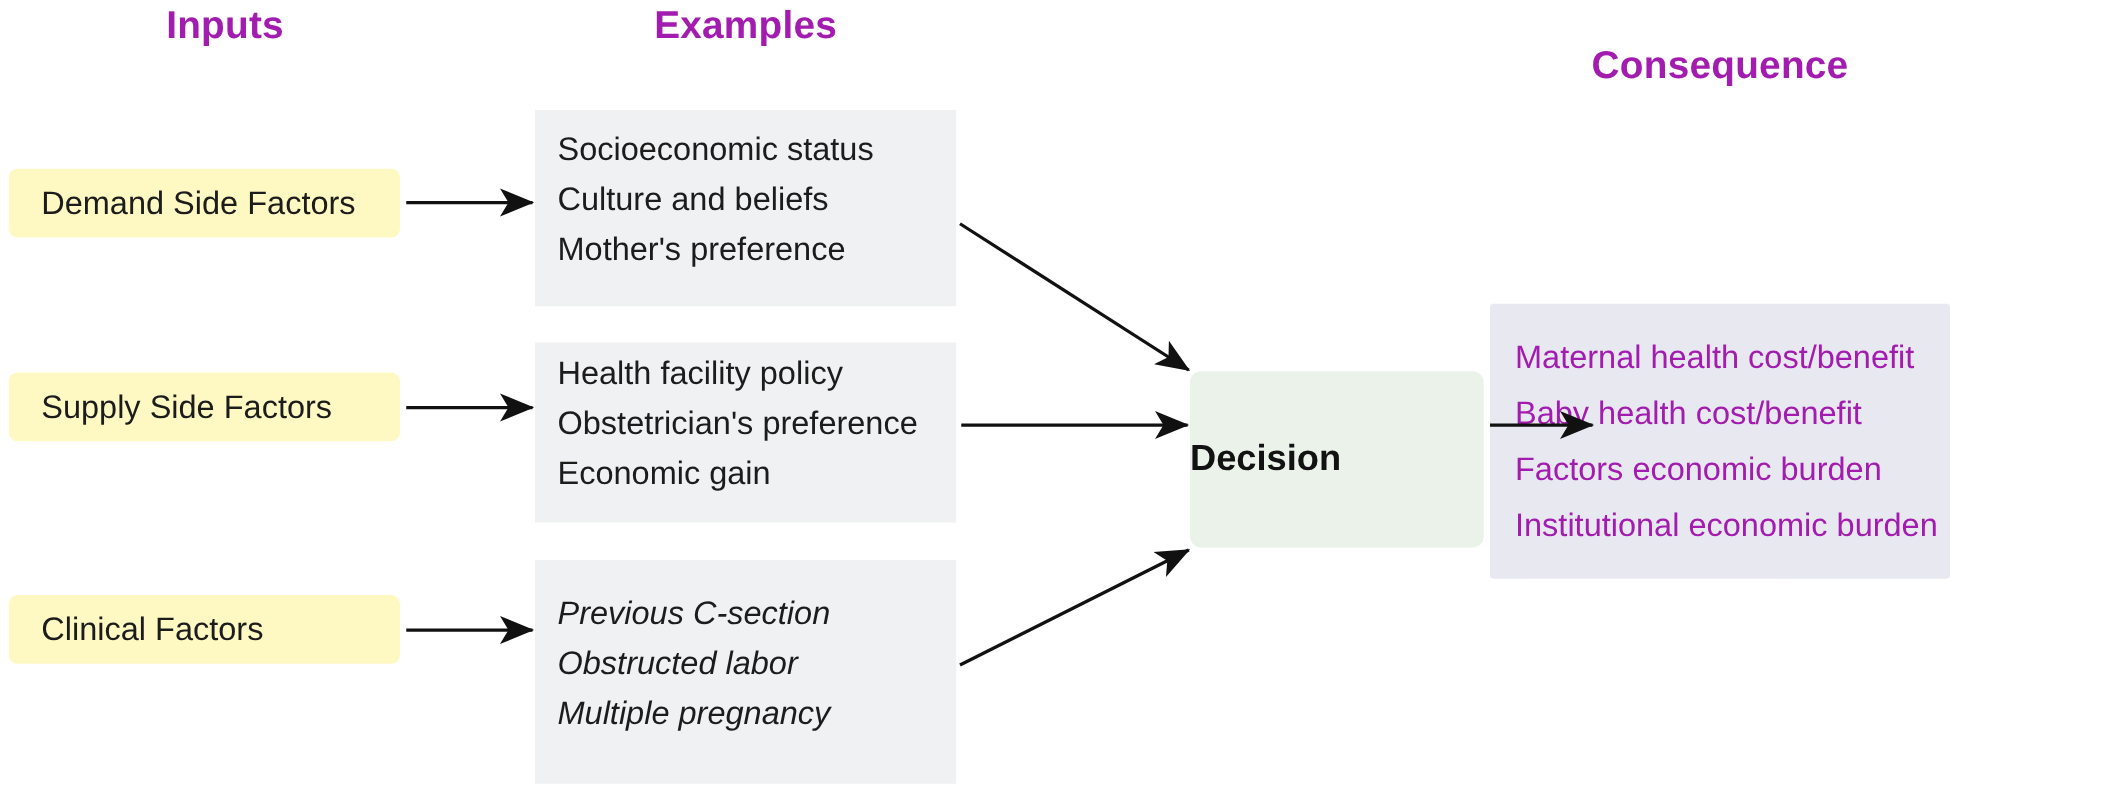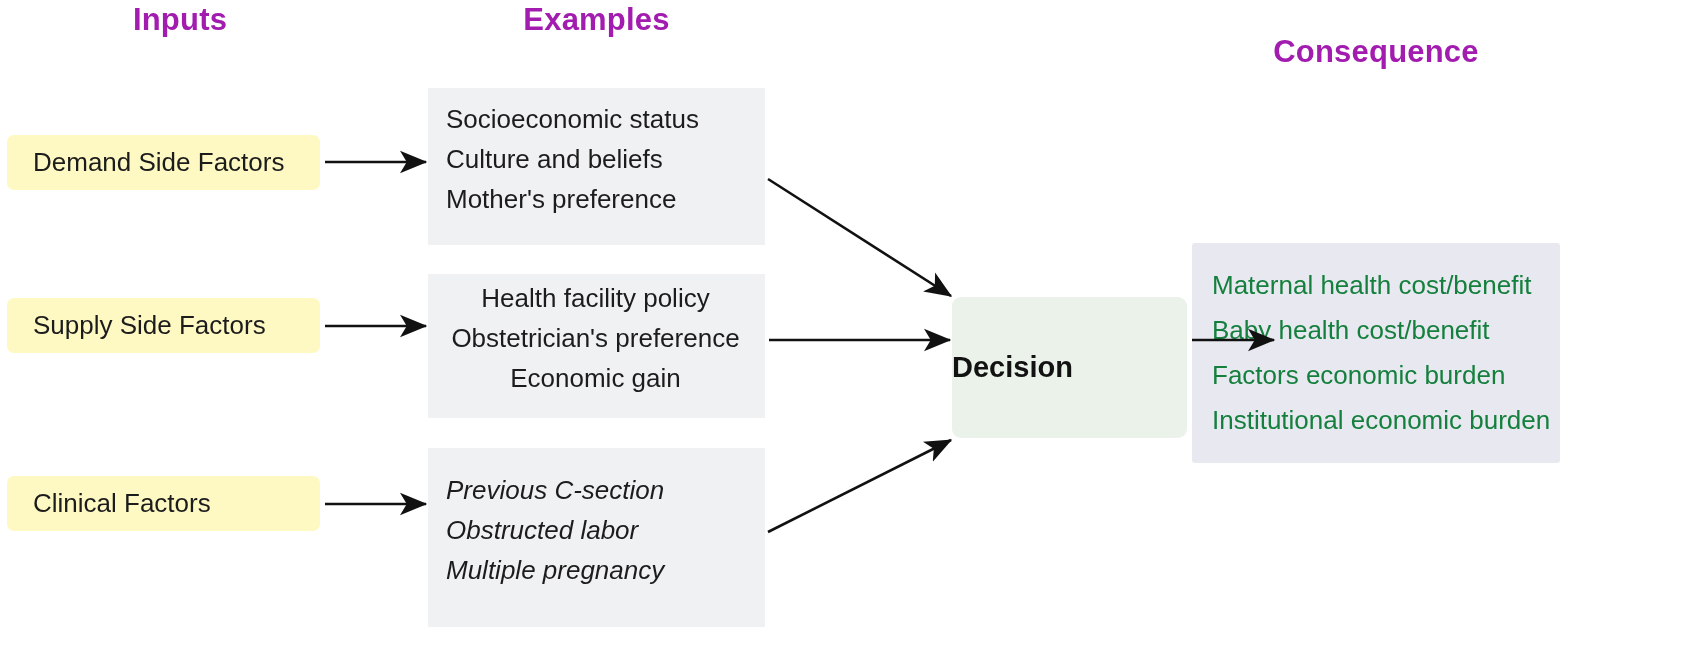--- a/index.html
+++ b/index.html
@@ -77,21 +77,21 @@
     border-radius: 3px;
     box-sizing: border-box;
     padding: 22px 24px 22px 20px;
     display: flex;
     flex-direction: column;
     justify-content: center;
   }
   .consequence-box .line {
     font-size: 26px;
     line-height: 45px;
-    color: #15803d;
+    color: #a21caf;
     white-space: nowrap;
   }
   svg.arrows {
     position: absolute;
     left: 0;
     top: 0;
     width: 1689px;
     height: 649px;
     pointer-events: none;
   }
@@ -114,21 +114,21 @@
   <div class="input-box" style="left:7px; top:476px; width:313px; height:55px;">
     <span class="label">Clinical Factors</span>
   </div>
 
   <div class="examples-box" style="left:428px; top:88px; width:337px; height:157px;">
     <div class="line">Socioeconomic status</div>
     <div class="line">Culture and beliefs</div>
     <div class="line">Mother's preference</div>
   </div>
 
-  <div class="examples-box" style="left:428px; top:274px; width:337px; height:144px;text-align:center;">
+  <div class="examples-box" style="left:428px; top:274px; width:337px; height:144px;">
     <div class="line">Health facility policy</div>
     <div class="line">Obstetrician's preference</div>
     <div class="line">Economic gain</div>
   </div>
 
   <div class="examples-box" style="left:428px; top:448px; width:337px; height:179px;font-style:italic;">
     <div class="line">Previous C-section</div>
     <div class="line">Obstructed labor</div>
     <div class="line">Multiple pregnancy</div>
   </div>

